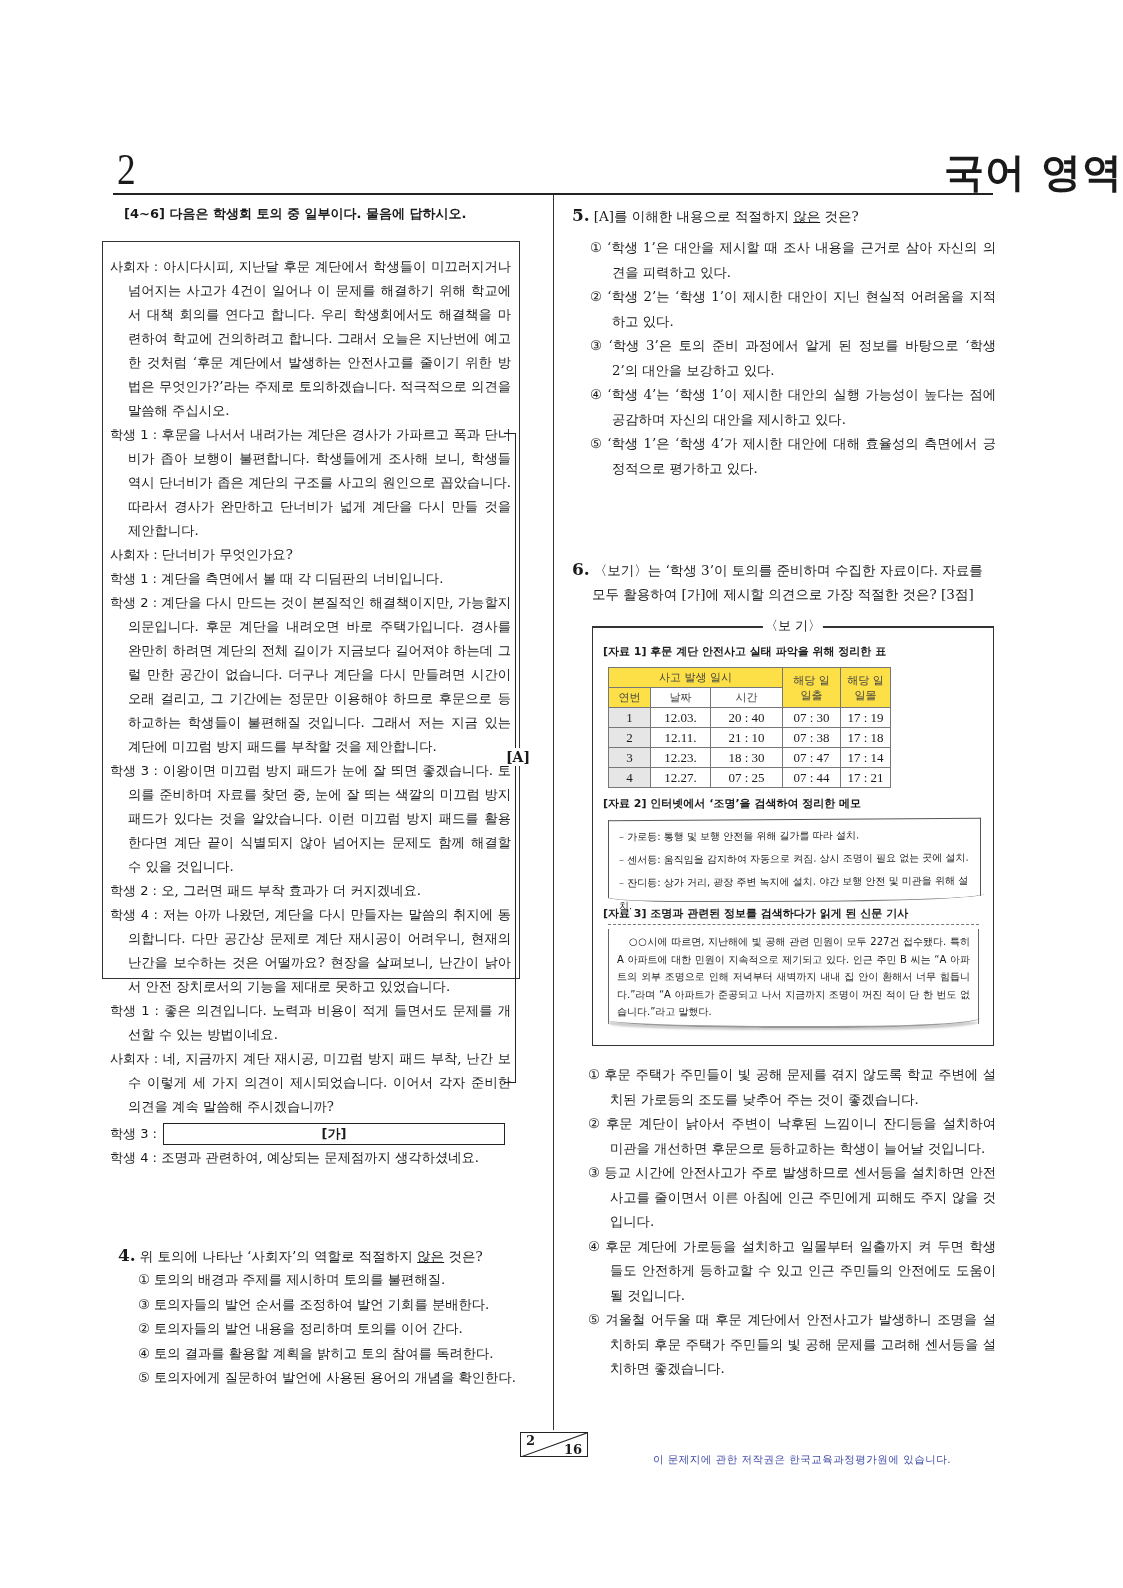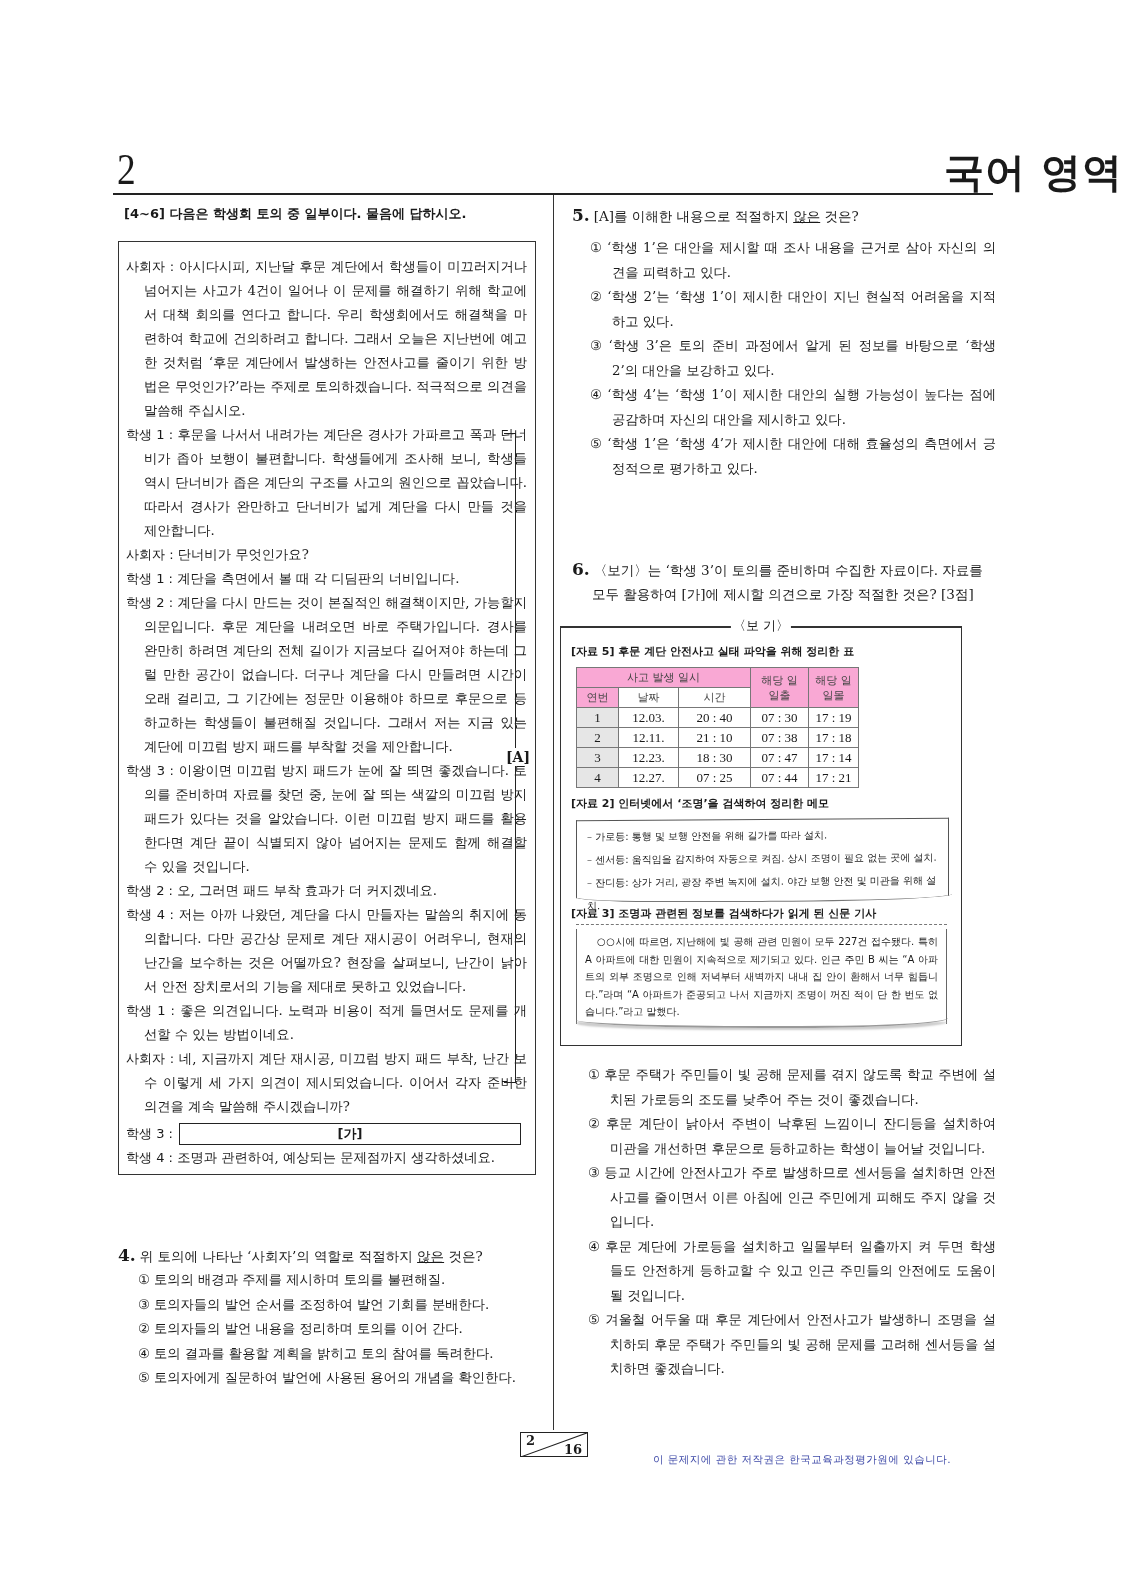--- a/index.html
+++ b/index.html
@@ -8,50 +8,50 @@
 
   .page-num { position: absolute; left: 117px; top: 148px; font-family: "Liberation Serif", serif; font-size: 44px; line-height: 44px; transform: scaleX(0.85); transform-origin: left; }
   .page-title { position: absolute; left: 0; width: 1123px; top: 145px; text-align: right; font-family: "DejaVu Sans", sans-serif; font-weight: bold; font-size: 40px; letter-spacing: 1px; padding-left: 16px; }
   .header-rule { position: absolute; left: 113px; width: 880px; top: 193px; height: 2px; background: #222; }
   .col-divider { position: absolute; left: 553px; top: 195px; width: 1px; height: 1235px; background: #333; }
 
   .left { position: absolute; left: 124px; top: 203px; width: 420px; }
 
   .instr { font-family: "DejaVu Sans", sans-serif; font-weight: bold; font-size: 13px; line-height: 22px; }
 
-  .passage { position: absolute; left: 118px; top: 241px; width: 418px; height: 934px; border: 1.5px solid #333; padding: 13px 8px 0 7px; }
+  .passage { position: absolute; left: 102px; top: 241px; width: 418px; height: 738px; border: 1.5px solid #333; padding: 13px 8px 0 7px; }
   .turn { font-size: 13.3px; line-height: 24px; padding-left: 18px; text-indent: -18px; text-align: justify; }
   .speaker { font-family: "DejaVu Sans", sans-serif; font-size: 13px; }
   .blank-row { display: flex; align-items: center; font-size: 13.3px; line-height: 24px; margin-top: 3px; }
   .blank-box { flex: 1; margin-left: 6px; margin-right: 6px; height: 22px; border: 1.2px solid #222; text-align: center; font-family: "DejaVu Sans", sans-serif; font-weight: bold; font-size: 13px; line-height: 20px; }
 
   .bracket { position: absolute; left: 504px; top: 433px; width: 12px; height: 650px; border-top: 1.5px solid #222; border-right: 1.5px solid #222; border-bottom: 1.5px solid #222; }
   .bracket-label { position: absolute; left: 506px; top: 748px; background: #fff; font-family: "DejaVu Serif", serif; font-weight: bold; font-size: 14px; padding: 1px 0; }
 
   .q { font-size: 13.5px; line-height: 24px; }
   .qnum { font-family: "DejaVu Serif", serif; font-weight: bold; font-size: 17px; margin-right: 4px; }
   .under { text-decoration: underline; }
   .opt { font-size: 13.3px; line-height: 24.5px; padding-left: 40px; text-indent: -20px; text-align: justify; }
   .opt .circ { margin-right: 4px; }
 
   .q4 { position: absolute; left: 118px; top: 1243px; width: 420px; }
   .q5 { position: absolute; left: 572px; top: 203px; width: 424px; }
   .q5 .opt { padding-left: 22px; text-indent: -22px; margin-left: 18px; }
   .q6 { position: absolute; left: 572px; top: 557px; width: 424px; }
   .q6 .q { padding-left: 20px; text-indent: -20px; }
 
-  .bogi { position: absolute; left: 560px; top: 626px; width: 402px; height: 420px; border: 1.5px solid #333; border-top: none; padding-left: 45px; }
+  .bogi { position: absolute; left: 592px; top: 626px; width: 402px; height: 420px; border: 1.5px solid #333; border-top: none; padding-left: 45px; }
   .bogi-top { position: absolute; left: -1px; right: -1px; top: 0; height: 1.5px; background: #333; }
   .bogi-title { position: absolute; left: 50%; top: -9px; transform: translateX(-50%); background: #fff; padding: 0 2px; font-size: 13px; line-height: 18px; }
   .mat-title { font-family: "DejaVu Sans", sans-serif; font-size: 11px; font-weight: bold; line-height: 16px; }
 
   .m1 { position: absolute; left: 10px; top: 18px; }
   table.acc { position: absolute; left: 15px; top: 41px; border-collapse: collapse; font-size: 11.5px; }
   table.acc th, table.acc td { border: 1px solid #777; text-align: center; height: 20px; font-weight: normal; }
-  table.acc th { background: #f9a8d4; font-family: "DejaVu Sans", sans-serif; font-size: 11px; color: #444; }
+  table.acc th { background: #fde047; font-family: "DejaVu Sans", sans-serif; font-size: 11px; color: #444; }
   table.acc td.idx { background: #e6e6e6; width: 42px; }
   table.acc td { font-family: "Liberation Serif", serif; font-size: 13px; }
 
   .m2 { position: absolute; left: 10px; top: 170px; }
   .memo { position: absolute; left: 15px; top: 193px; width: 373px; height: 78px; border: 1px solid #555; border-bottom: none; padding: 4px 10px; font-family: "DejaVu Sans", sans-serif; font-size: 10px; line-height: 23px; transform: skewY(-0.4deg); }
   .memo-curl { position: absolute; left: 15px; top: 268px; width: 376px; height: 8px; border-bottom: 1.5px solid #777; border-radius: 0 0 60% 20% / 0 0 100% 60%; }
 
   .m3 { position: absolute; left: 10px; top: 280px; }
   .news { position: absolute; left: 15px; top: 303px; width: 371px; height: 95px; border-left: 1px solid #666; border-right: 1px solid #666; padding: 4px 8px 0 8px; font-family: "DejaVu Sans", sans-serif; font-size: 10px; line-height: 17.5px; text-align: justify; }
   .wave-top { position: absolute; left: 15px; top: 298px; width: 371px; height: 6px; border-top: 1px dashed #777; }
@@ -124,21 +124,21 @@
 <div class="q6">
   <div class="q">
     <span class="qnum">6.</span><span>〈보기〉는 ‘학생 3’이 토의를 준비하며 수집한 자료이다. 자료를 모두 활용하여 [가]에 제시할 의견으로 가장 적절한 것은? [3점]</span>
   </div>
 </div>
 
 <div class="bogi">
   <div class="bogi-top"></div>
   <div class="bogi-title">〈보 기〉</div>
 
-  <div class="mat-title m1">[자료 5] 후문 계단 안전사고 실태 파악을 위해 정리한 표</div>
+  <div class="mat-title m1">[자료 1] 후문 계단 안전사고 실태 파악을 위해 정리한 표</div>
   <table class="acc">
     <tbody>
         <tr>
       <th colspan="3">사고 발생 일시</th>
       <th rowspan="2" style="width:58px;line-height:15px;"><span>해당 일</span><br><span>일출</span></th>
       <th rowspan="2" style="width:50px;line-height:15px;"><span>해당 일</span><br><span>일몰</span></th>
     </tr>
     <tr>
       <th style="width:42px;">연번</th>
       <th style="width:60px;background:#fff;">날짜</th>

